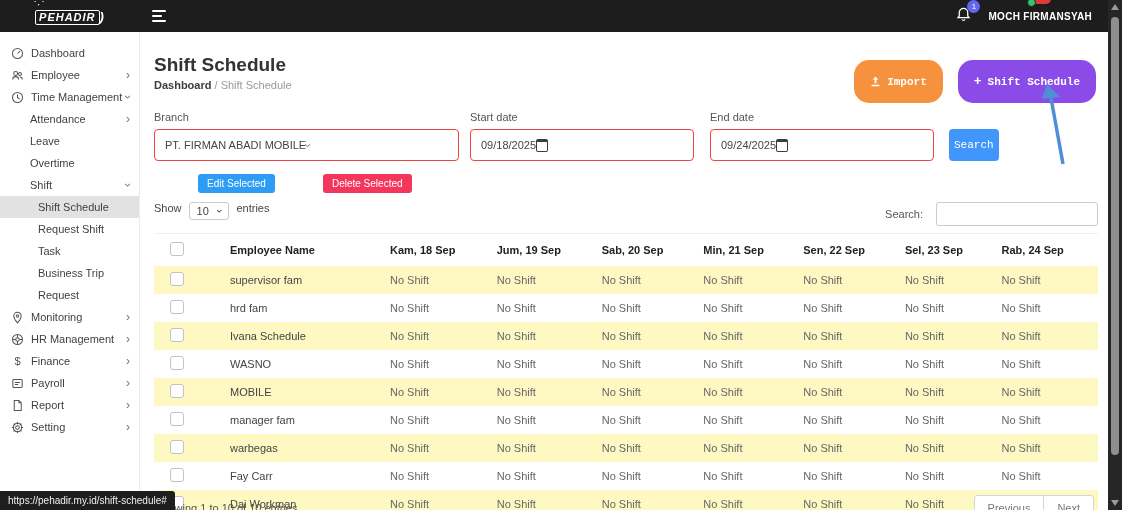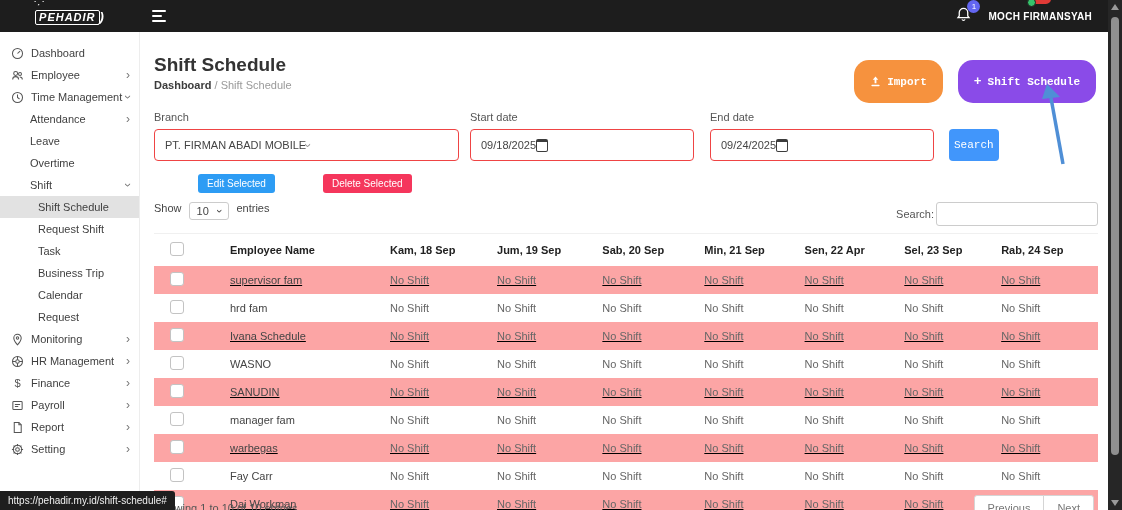--- a/index.html
+++ b/index.html
@@ -75,29 +75,29 @@
     font-size:11px;padding:0 5px;cursor:pointer;font-family:Liberation Mono, monospace;}
   
   .sel-row{margin-top:13px;display:flex;gap:4px;}
   .btn-sm{font-size:10px;color:#fff;border:none;border-radius:3px;padding:4px 9px;cursor:pointer;font-family:inherit;margin-left:44px;}
   .btn-edit{background:#2d9cf4;}
   .btn-delete{background:#f5365c;}
   
   .entries-row{margin-top:9px;display:flex;align-items:flex-start;font-size:11px;color:#444;}
   .page-size{border:1px solid #ccc;border-radius:3px;padding:2px 7px;margin:0 7px;display:flex;
     gap:9px;align-items:center;cursor:pointer;background:#fff;}
-  .tbl-search{margin-left:auto;display:flex;align-items:center;gap:2px;color:#555;}
+  .tbl-search{margin-left:auto;display:flex;align-items:center;gap:13px;color:#555;}
   .tbl-search input{width:150px;height:22px;border:1px solid #ccc;border-radius:3px;
     font-family:inherit;font-size:11px;padding:0 5px;outline:none;}
   
   table.shift{margin-top:7px;width:100%;border-collapse:collapse;font-size:11px;border-top:1px solid #f0f0f0;}
   table.shift th{text-align:left;padding:8px 6px;color:#222;font-weight:bold;white-space:nowrap;}
   table.shift td{padding:6px 6px;color:#666;white-space:nowrap;}
   table.shift td.name{color:#444;}
-  table.shift tr.stripe{background:#fca5a5;text-decoration:underline;}
+  table.shift tr.stripe{background:#fef9c3;}
   table.shift th:nth-child(1),table.shift td:nth-child(1){width:48px;padding-left:16px;}
   table.shift th:nth-child(2),table.shift td:nth-child(2){width:148px;}
   .cb{display:inline-block;width:12px;height:12px;border:1px solid #c3c3c3;border-radius:3px;background:#fff;cursor:pointer;}
   
   .tfoot-info{position:absolute;left:14px;top:470px;font-size:11px;color:#555;}
   .pager{position:absolute;right:14px;top:463px;display:flex;}
   .pager .pbtn{border:1px solid #d5d5d5;background:#fff;color:#777;font-size:11px;
     padding:6px 13px;cursor:pointer;font-family:inherit;}
   .pager .pbtn.prev{border-radius:3px 0 0 3px;}
   .pager .pbtn.next{border-radius:0 3px 3px 0;margin-left:-1px;}
@@ -187,23 +187,20 @@
       <span class="lbl">Shift Schedule</span>
     </div>
     <div class="side-item lvl2">
       <span class="lbl">Request Shift</span>
     </div>
     <div class="side-item lvl2">
       <span class="lbl">Task</span>
     </div>
     <div class="side-item lvl2">
       <span class="lbl">Business Trip</span>
-    </div>
-    <div class="side-item lvl2">
-      <span class="lbl">Calendar</span>
     </div>
     <div class="side-item lvl2">
       <span class="lbl">Request</span>
     </div>
     <div class="side-item">
       <span class="ico">
         <svg width="13" height="13" viewBox="0 0 14 14" fill="none" stroke="#555" stroke-width="1.1">
           <path d="M7 1.3C4.8 1.3 3 3 3 5.4 3 8.4 7 12.7 7 12.7s4-4.3 4-7.3C11 3 9.2 1.3 7 1.3z"></path>
           <circle cx="7" cy="5.4" r="1.3"></circle>
         </svg>
@@ -331,21 +328,21 @@
 
   <table class="shift">
     <thead>
         <tr id="thead-row">
           <th><span class="cb"></span></th>
           <th>Employee Name</th>
           <th>Kam, 18 Sep</th>
           <th>Jum, 19 Sep</th>
           <th>Sab, 20 Sep</th>
           <th>Min, 21 Sep</th>
-          <th>Sen, 22 Apr</th>
+          <th>Sen, 22 Sep</th>
           <th>Sel, 23 Sep</th>
           <th>Rab, 24 Sep</th>
         </tr>
       </thead>
     <tbody id="tbody">
         <tr class="stripe">
           <td><span class="cb"></span></td>
           <td class="name">supervisor fam</td>
           <td>No Shift</td>
           <td>No Shift</td>
@@ -383,21 +380,21 @@
           <td>No Shift</td>
           <td>No Shift</td>
           <td>No Shift</td>
           <td>No Shift</td>
           <td>No Shift</td>
           <td>No Shift</td>
           <td>No Shift</td>
         </tr>
         <tr class="stripe">
           <td><span class="cb"></span></td>
-          <td class="name">SANUDIN</td>
+          <td class="name">MOBILE</td>
           <td>No Shift</td>
           <td>No Shift</td>
           <td>No Shift</td>
           <td>No Shift</td>
           <td>No Shift</td>
           <td>No Shift</td>
           <td>No Shift</td>
         </tr>
         <tr>
           <td><span class="cb"></span></td>

